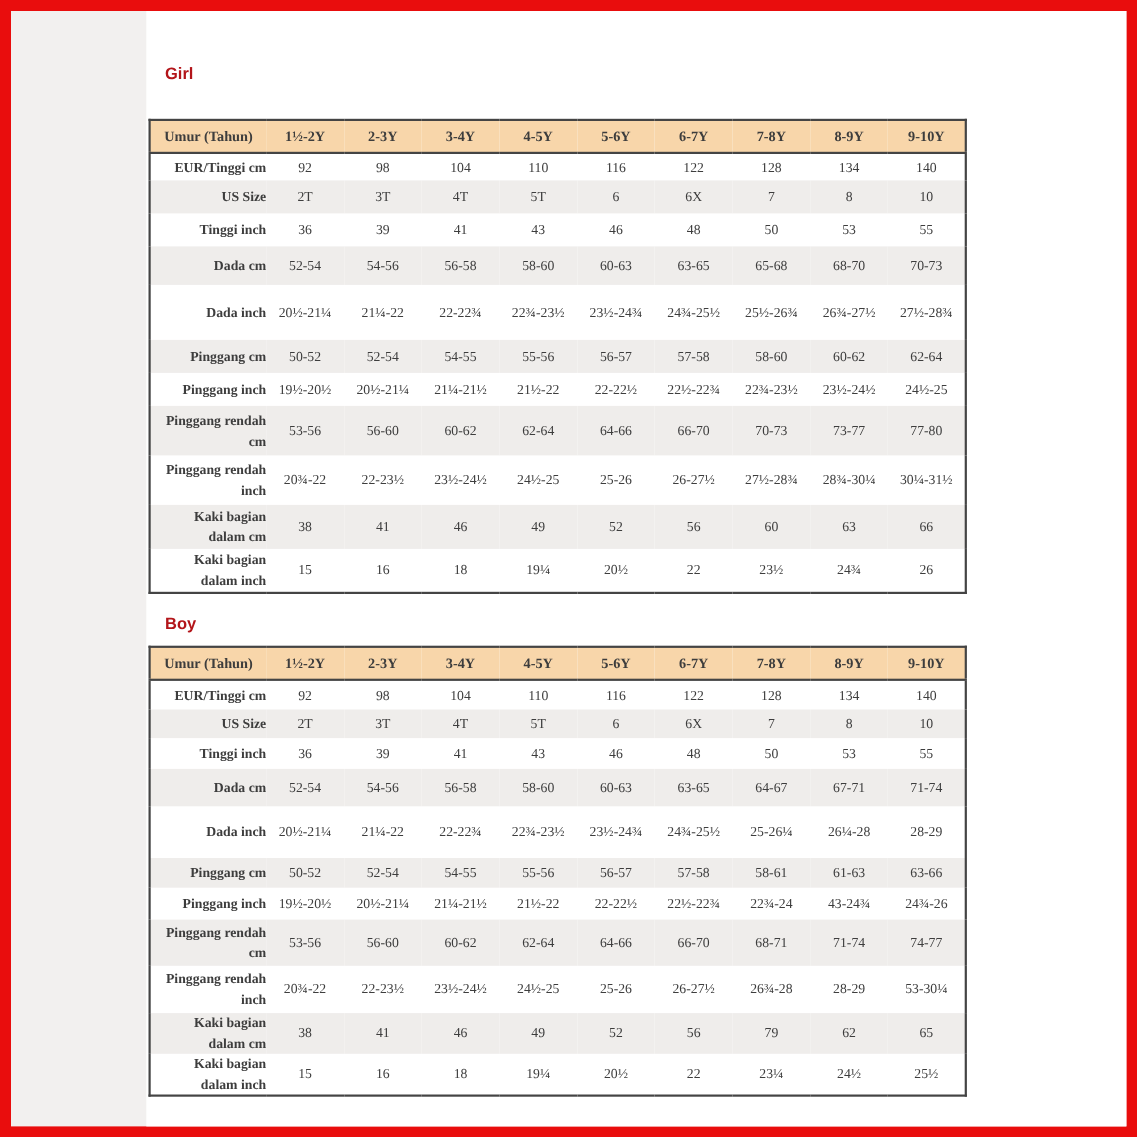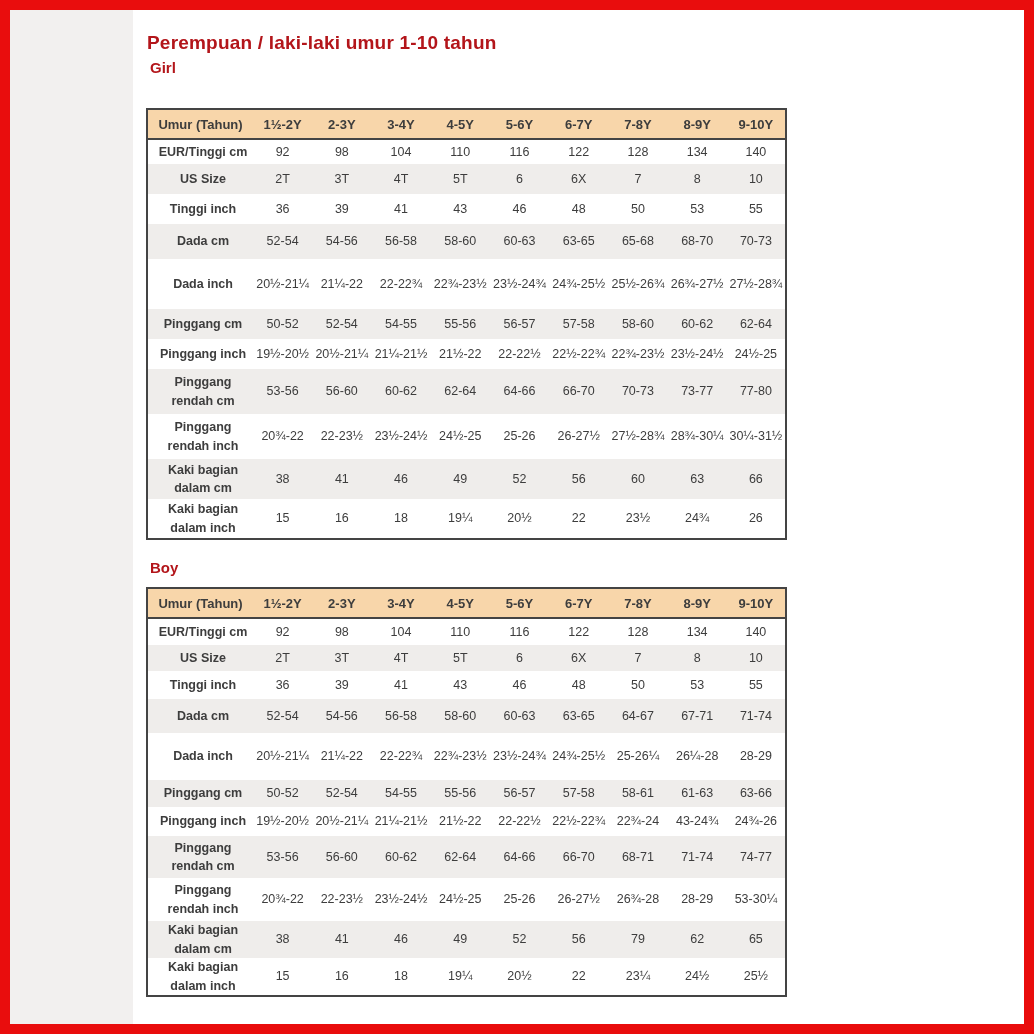--- a/index.html
+++ b/index.html
@@ -6,39 +6,38 @@
     font-family:"Liberation Sans","DejaVu Sans",sans-serif;background:#fff;}
   .frame{position:absolute;inset:0;box-sizing:border-box;
     border:10px solid var(--frame-red,#e90d0d);background:var(--margin-bg,#f2f0ef);}
   .page{position:absolute;left:123px;top:0;right:0;bottom:0;background:#ffffff;}
   .title{position:absolute;left:14px;top:22px;font-size:19px;font-weight:bold;
     color:var(--accent-red,#b3151a);letter-spacing:.2px;}
   .section-label{position:absolute;left:17px;font-size:15px;font-weight:bold;
     color:var(--accent-red,#b3151a);}
   .girl-label{top:49px;}
   .boy-label{top:549px;}
-  table.size-table{position:absolute;left:13px;width:641px;border-collapse:collapse;
+  table.size-table{position:absolute;left:2px;width:744px;border-collapse:collapse;
     table-layout:fixed;border:2px solid var(--table-border,#444);
-    color:#3d3d3d;font-size:12.5px;}
+    color:#3d3d3d;font-size:12.5px;font-family:Liberation Serif, serif;}
   .girl-table{top:98px;}
   .boy-table{top:577px;}
   col.c-label{width:106px;}
   th{background:var(--header-bg,#f8d6aa);font-size:13px;font-weight:bold;
     color:#3d3d3d;border-bottom:2px solid var(--table-border,#444);
     text-align:center;vertical-align:middle;padding:0;}
   td{text-align:center;vertical-align:middle;padding:0;line-height:1.45;}
-  td.rowlabel{text-align:center;padding-left:5px;font-weight:bold;font-size:12.5px;margin-left:47px;}
+  td.rowlabel{text-align:right;padding-left:5px;font-weight:bold;font-size:12.5px;margin-left:47px;}
   tr.alt{background:var(--row-alt-bg,#efedeb);}
 </style>
 </head>
 <body>
 
 <div class="frame">
   <div class="page">
-    <div class="title">Perempuan / laki-laki umur 1-10 tahun</div>
 
     <div class="section-label girl-label">Girl</div>
     <table class="size-table girl-table">
       <colgroup>
           <col class="c-label">
           <col>
           <col>
           <col>
           <col>
           <col>

